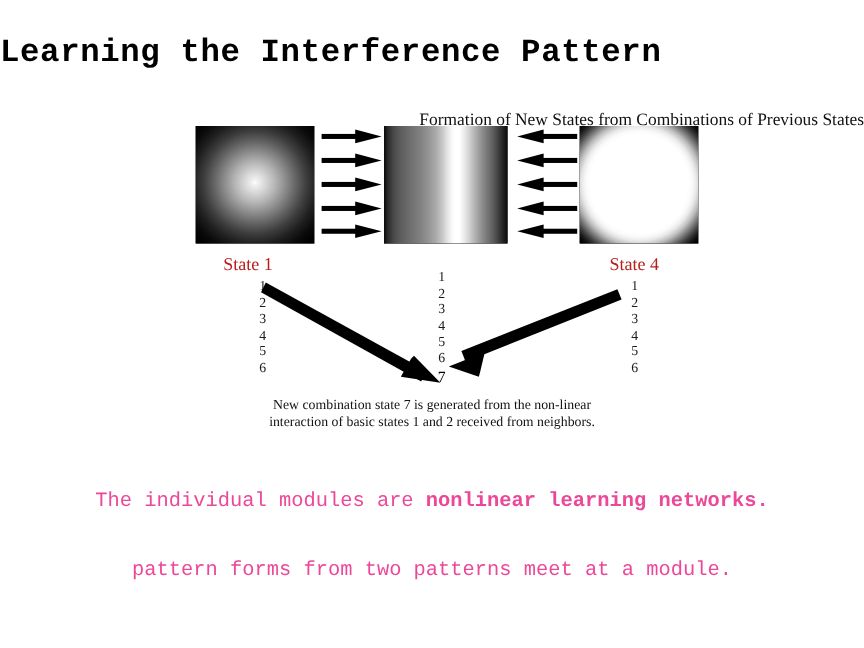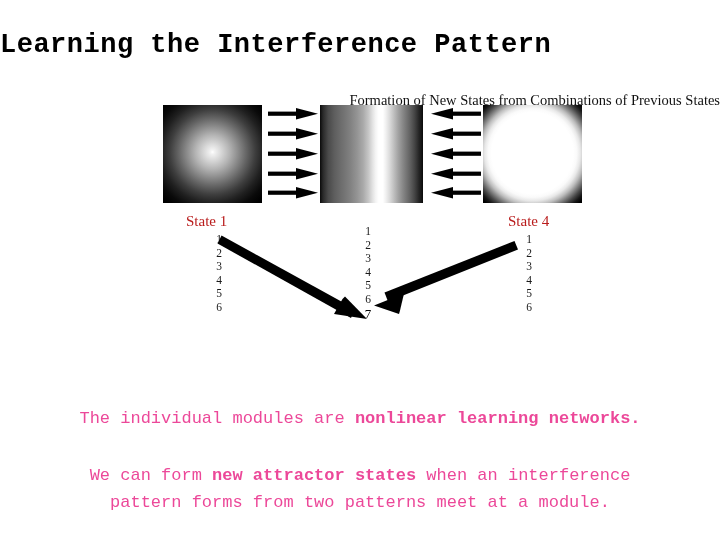--- a/index.html
+++ b/index.html
@@ -327,25 +327,28 @@
         <polygon points="221.5,235.5 355,309 351,318 217.5,243.5"></polygon>
         <polygon points="367,319 334,314 342.5,299 345,296.5"></polygon>
       </g>
 
       <g fill="#000000">
         <polygon points="518,249.5 388,301.5 384.5,292.5 514.5,241"></polygon>
         <polygon points="374,305.5 404,293.5 400,310.5 399,314"></polygon>
       </g>
     </svg>
 
+    <div class="fig-caption">
+      <div>New combination state 7 is generated from the non-linear</div>
+      <div>interaction of basic states 1 and 2 received from neighbors.</div>
+    </div>
 
   </div>
 
   <div class="body-text body-1">
     <span>The individual modules are </span><b>nonlinear learning networks.</b><span></span>
   </div>
 
   <div class="body-text body-2">
-    <div><span>We can form </span><b>new attractor states</b><span> when an interference</span></div>
     <div>pattern forms from two patterns meet at a module.</div>
   </div>
 
 </div>
 
 </body></html>

